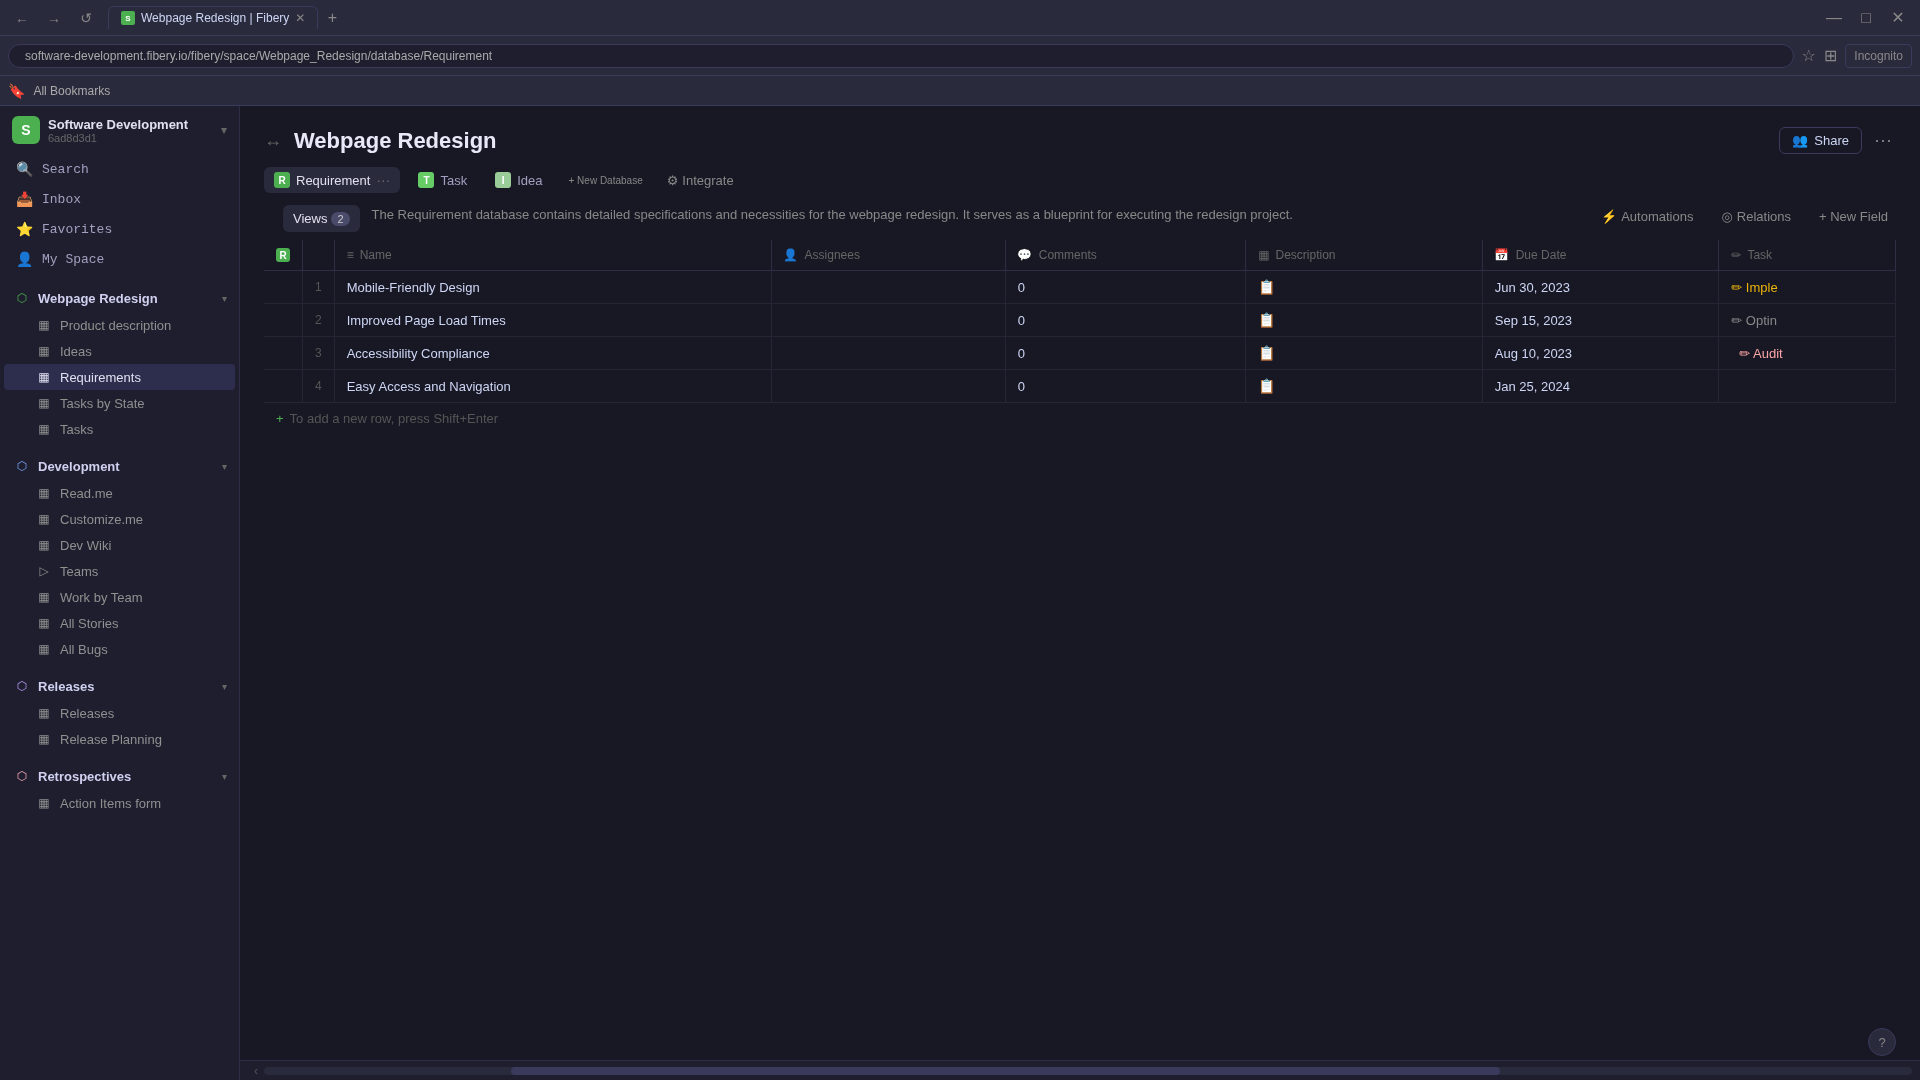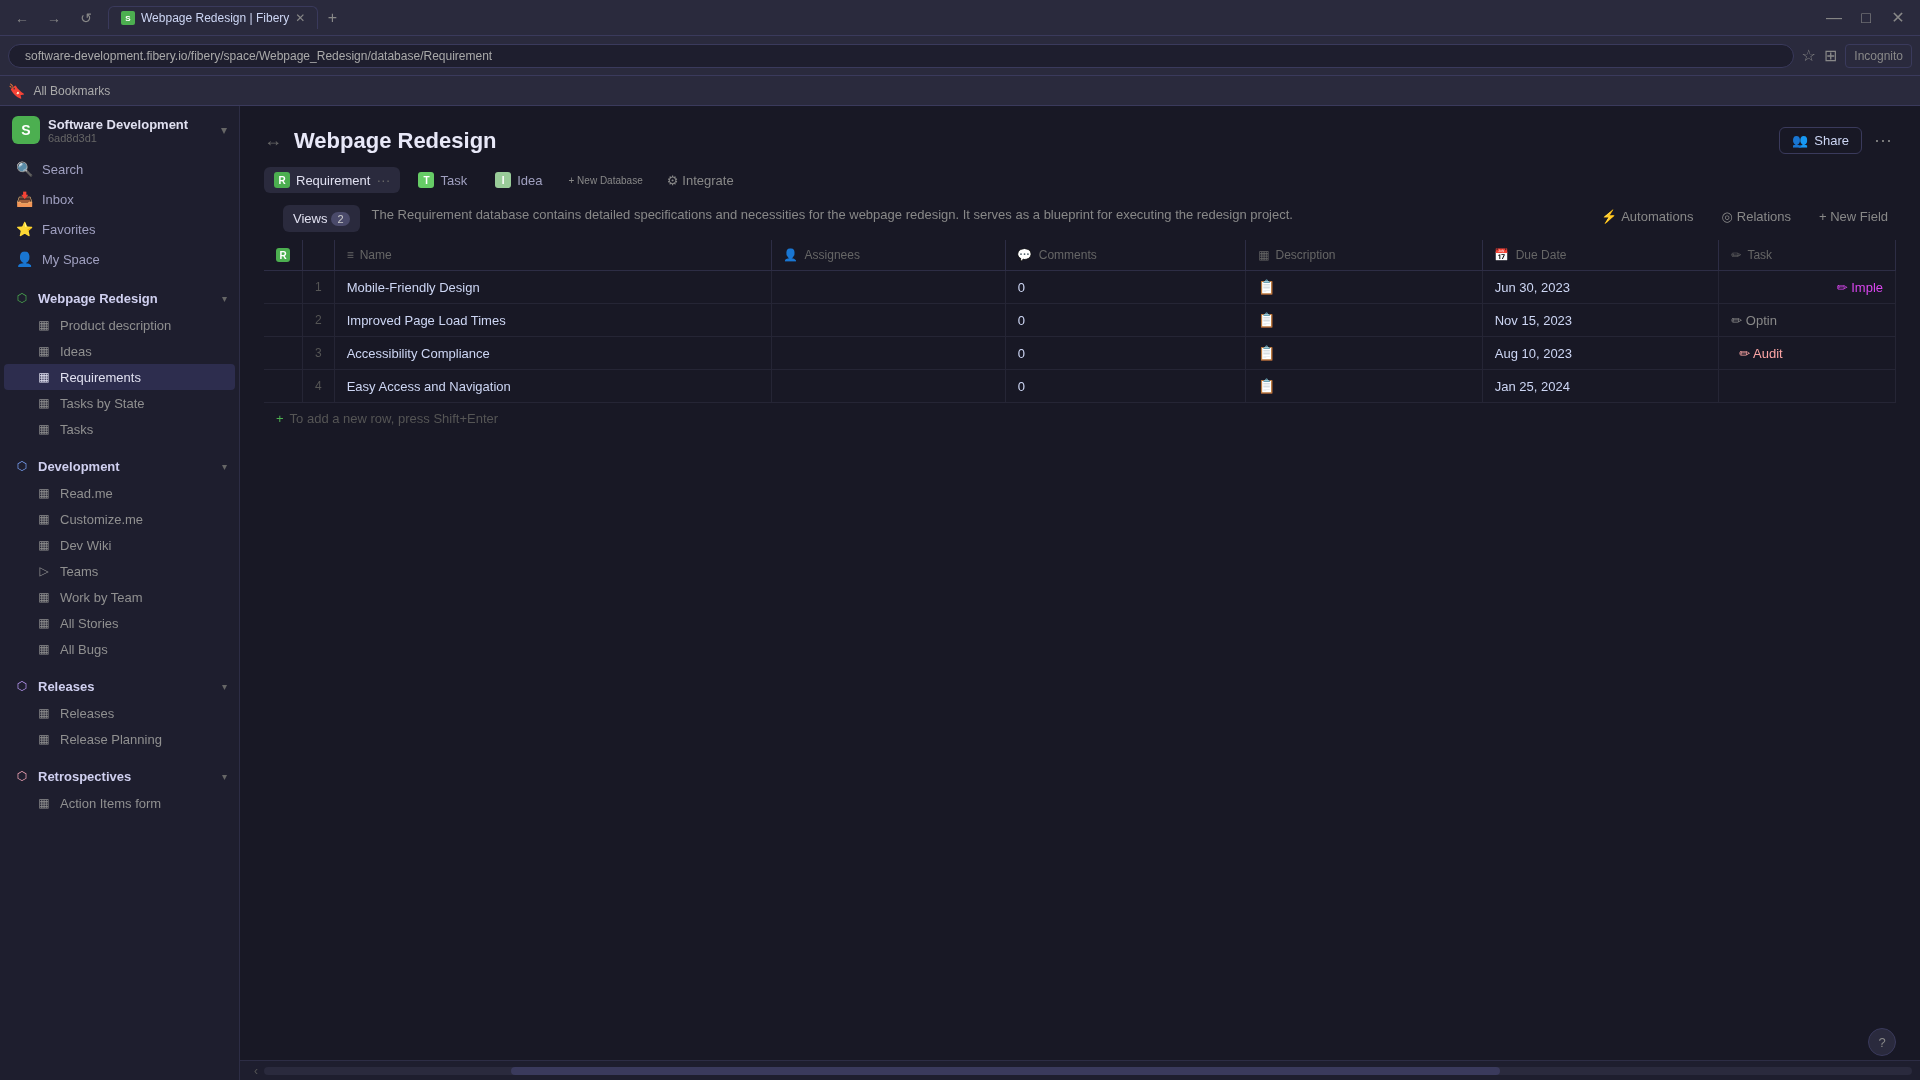--- a/index.html
+++ b/index.html
@@ -32,21 +32,21 @@
 
     .workspace-header { padding: 10px 12px; display: flex; align-items: center; gap: 8px; cursor: pointer; }
     .workspace-icon { width: 28px; height: 28px; background: #4CAF50; border-radius: 6px; display: flex; align-items: center; justify-content: center; color: white; font-size: 14px; font-weight: bold; flex-shrink: 0; }
     .workspace-info { flex: 1; }
     .workspace-name { font-size: 13px; font-weight: 600; color: #e0e0f0; }
     .workspace-id { font-size: 11px; color: #666; }
     .workspace-chevron { color: #666; font-size: 12px; }
 
     .sidebar-item { display: flex; align-items: center; gap: 8px; padding: 6px 12px; cursor: pointer; border-radius: 4px; margin: 0 4px; color: #a0a0c0; font-size: 13px; }
     .sidebar-item .icon { width: 18px; height: 18px; display: flex; align-items: center; justify-content: center; font-size: 14px; flex-shrink: 0; }
-    .sidebar-item .item-label { flex: 1; }
+    .sidebar-item .item-label { flex: 1; font-family: Liberation Mono, monospace; }
     .section-header { display: flex; align-items: center; gap: 6px; padding: 6px 12px 4px; cursor: pointer; }
     .section-icon { width: 20px; height: 20px; display: flex; align-items: center; justify-content: center; font-size: 12px; }
     .section-name { font-size: 13px; font-weight: 600; color: #d0d0f0; flex: 1; }
     .section-chevron { color: #666; font-size: 10px; }
 
     .child-item { display: flex; align-items: center; gap: 8px; padding: 5px 12px 5px 32px; cursor: pointer; color: #909090; font-size: 13px; border-radius: 4px; margin: 0 4px; }
     .child-item .icon { width: 16px; height: 16px; display: flex; align-items: center; justify-content: center; font-size: 12px; flex-shrink: 0; }
 
     
     .main-content { flex: 1; display: flex; flex-direction: column; background: #181825; overflow: hidden; }
@@ -374,30 +374,30 @@
         </thead>
         <tbody id="table-body">
         <tr>
       <td></td>
       <td class="row-num">1</td>
       <td>Mobile-Friendly Design</td>
       <td></td>
       <td>0</td>
       <td><span class="desc-icon">📋</span></td>
       <td>Jun 30, 2023</td>
-      <td style="color:#d946ef;text-align:right;">✏ Imple</td>
+      <td style="color:#eab308;">✏ Imple</td>
     </tr>
             <tr>
       <td></td>
       <td class="row-num">2</td>
       <td>Improved Page Load Times</td>
       <td></td>
       <td>0</td>
       <td><span class="desc-icon">📋</span></td>
-      <td>Nov 15, 2023</td>
+      <td>Sep 15, 2023</td>
       <td style="color:#888;">✏ Optin</td>
     </tr>
             <tr>
       <td></td>
       <td class="row-num">3</td>
       <td>Accessibility Compliance</td>
       <td></td>
       <td>0</td>
       <td><span class="desc-icon">📋</span></td>
       <td>Aug 10, 2023</td>

